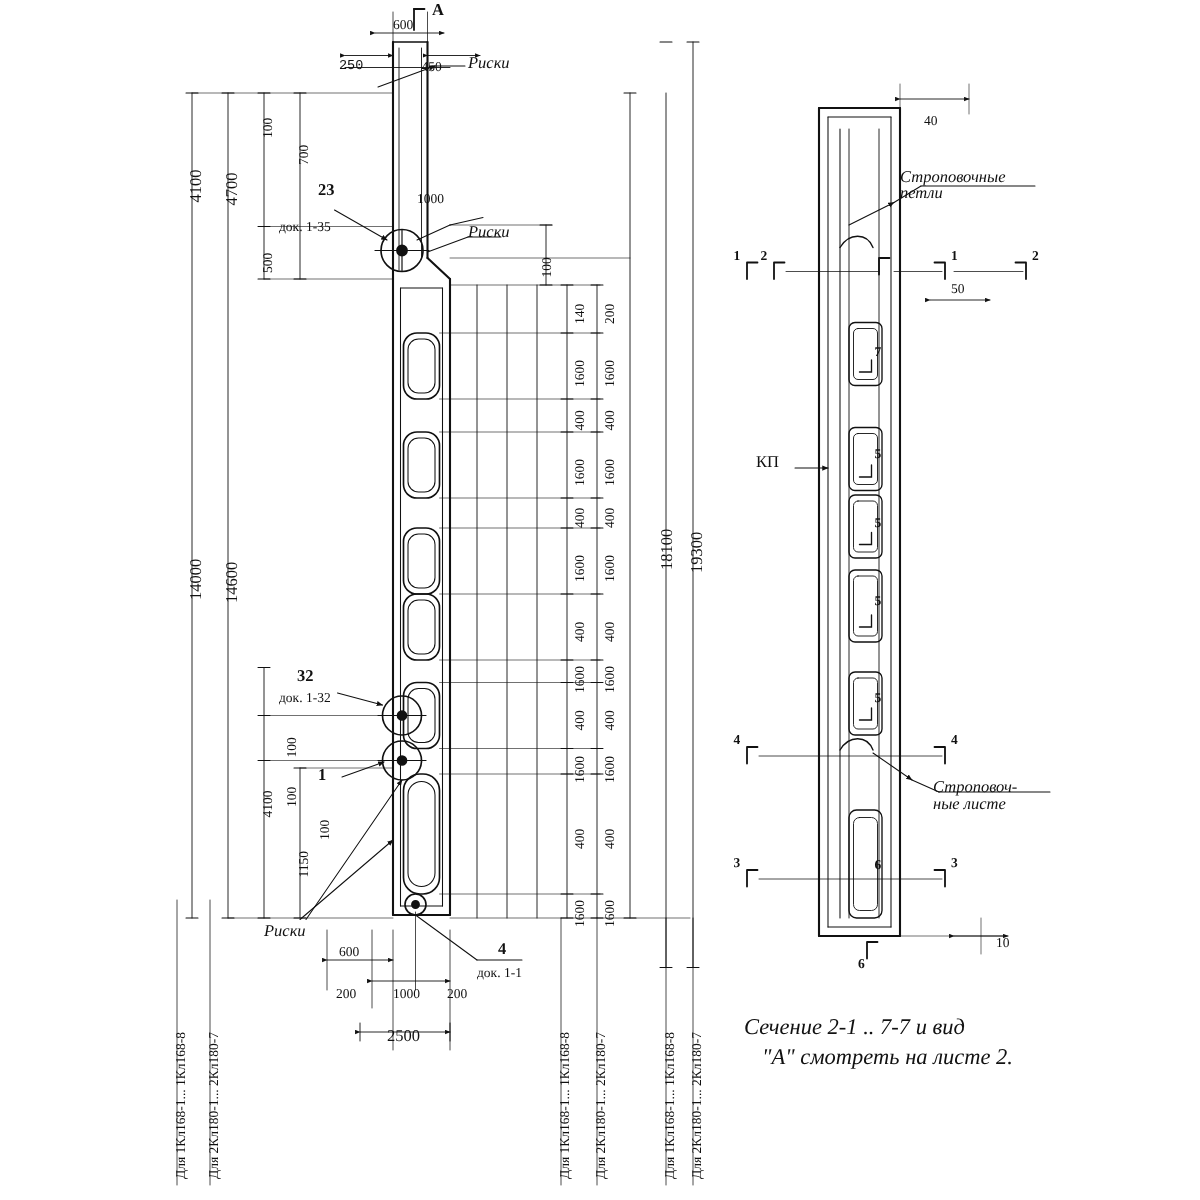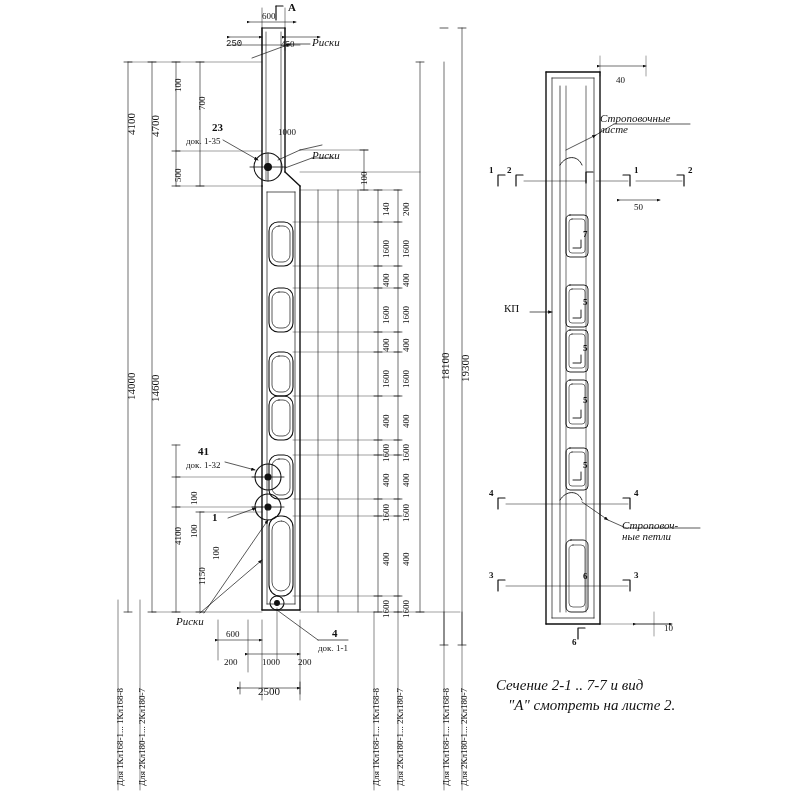--- a/index.html
+++ b/index.html
@@ -298,24 +298,24 @@
 <div class="lbl sm vert" style="left:174px;top:92px;transform:rotate(-90deg);">100</div>
 <div class="lbl sm vert" style="left:198px;top:110px;transform:rotate(-90deg);">700</div>
 <div class="lbl sm vert" style="left:174px;top:182px;transform:rotate(-90deg);">500</div>
 <div class="lbl sm vert" style="left:174px;top:545px;transform:rotate(-90deg);">4100</div>
 <div class="lbl sm vert" style="left:190px;top:505px;transform:rotate(-90deg);">100</div>
 <div class="lbl sm vert" style="left:190px;top:538px;transform:rotate(-90deg);">100</div>
 <div class="lbl sm vert" style="left:198px;top:585px;transform:rotate(-90deg);">1150</div>
 <div class="lbl sm vert" style="left:212px;top:560px;transform:rotate(-90deg);">100</div>
 
 <div class="lbl md bold" style="left:212px;top:122px;">23</div>
-<div class="lbl sm" style="left:186px;top:137px;">док. 1-35</div>
+<div class="lbl sm" style="left:186px;top:147px;">док. 1-35</div>
 <div class="lbl sm" style="left:278px;top:128px;">1000</div>
 <div class="lbl md ital" style="left:312px;top:150px;">Риски</div>
-<div class="lbl md bold" style="left:198px;top:446px;">41</div>
+<div class="lbl md bold" style="left:198px;top:446px;">32</div>
 <div class="lbl sm" style="left:186px;top:461px;">док. 1-32</div>
 <div class="lbl md bold" style="left:212px;top:512px;">1</div>
 <div class="lbl md ital" style="left:176px;top:616px;">Риски</div>
 <div class="lbl md bold" style="left:332px;top:628px;">4</div>
 <div class="lbl sm" style="left:318px;top:644px;">док. 1-1</div>
 
 <div class="lbl sm" style="left:226px;top:630px;">600</div>
 <div class="lbl sm" style="left:224px;top:658px;">200</div>
 <div class="lbl sm" style="left:262px;top:658px;">1000</div>
 <div class="lbl sm" style="left:298px;top:658px;">200</div>
@@ -355,26 +355,26 @@
     </div>
 
 <div class="lbl sm vert" style="left:116px;top:786px;transform:rotate(-90deg);">Для 1Кл168-1... 1Кл168-8</div>
 <div class="lbl sm vert" style="left:138px;top:786px;transform:rotate(-90deg);">Для 2Кл180-1... 2Кл180-7</div>
 <div class="lbl sm vert" style="left:372px;top:786px;transform:rotate(-90deg);">Для 1Кл168-1... 1Кл168-8</div>
 <div class="lbl sm vert" style="left:396px;top:786px;transform:rotate(-90deg);">Для 2Кл180-1... 2Кл180-7</div>
 <div class="lbl sm vert" style="left:442px;top:786px;transform:rotate(-90deg);">Для 1Кл168-1... 1Кл168-8</div>
 <div class="lbl sm vert" style="left:460px;top:786px;transform:rotate(-90deg);">Для 2Кл180-1... 2Кл180-7</div>
 
 <div class="lbl md ital" style="left:600px;top:113px;white-space:pre;">Строповочные
-листе</div>
+петли</div>
 <div class="lbl md ital" style="left:622px;top:520px;white-space:pre;">Строповоч-
-ные петли</div>
+ные листе</div>
 <div class="lbl md" style="left:504px;top:303px;">КП</div>
 <div class="lbl sm" style="left:616px;top:76px;">40</div>
-<div class="lbl sm" style="left:634px;top:203px;">50</div>
+<div class="lbl sm" style="left:634px;top:188px;">50</div>
 <div class="lbl sm" style="left:664px;top:624px;">10</div>
 
 <div class="lbl sm bold" style="left:489px;top:166px;">1</div>
 <div class="lbl sm bold" style="left:507px;top:166px;">2</div>
 <div class="lbl sm bold" style="left:634px;top:166px;">1</div>
 <div class="lbl sm bold" style="left:688px;top:166px;">2</div>
 <div class="lbl sm bold" style="left:489px;top:489px;">4</div>
 <div class="lbl sm bold" style="left:634px;top:489px;">4</div>
 <div class="lbl sm bold" style="left:489px;top:571px;">3</div>
 <div class="lbl sm bold" style="left:634px;top:571px;">3</div>

